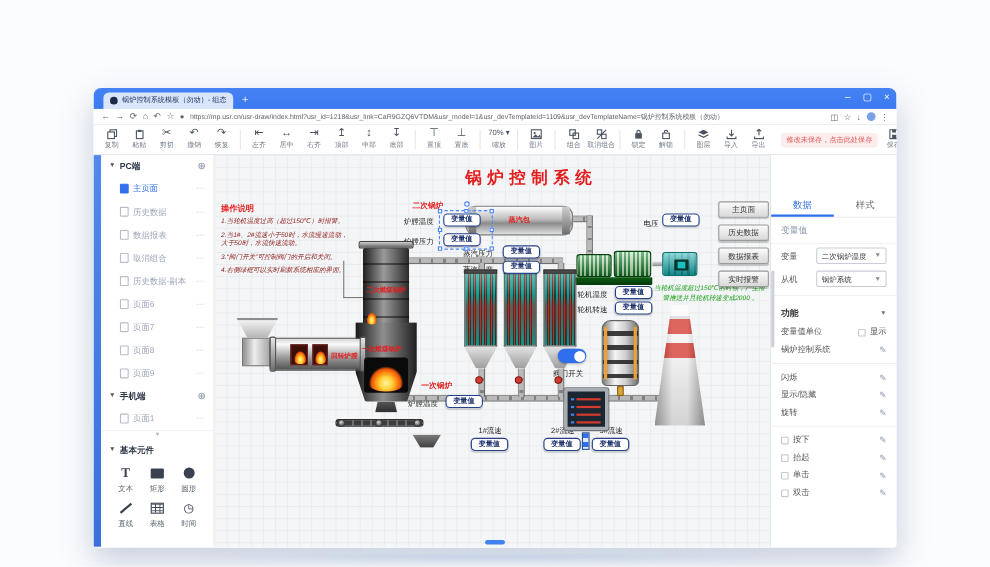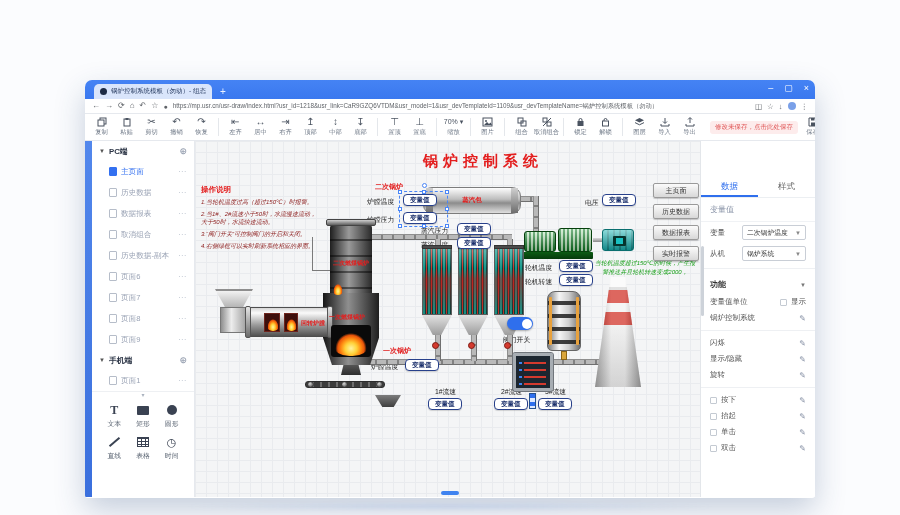--- a/index.html
+++ b/index.html
@@ -468,20 +468,24 @@
           <span class="caret">▼</span>
           <span>手机端</span>
           <span class="plus">⊕</span>
         </div>
         <div class="page-row">
           <span class="page-ic"></span>
           <span>页面1</span>
           <span class="page-dots">⋯</span>
         </div>
         <div class="collapse-handle">▾</div>
+        <div class="sec-head">
+          <span class="caret">▼</span>
+          <span>基本元件</span>
+        </div>
         <div class="elem-grid">
           <div class="elem-cell">
             <span class="ic-area">
                 <span class="ic-text">T</span>
               </span>
             <span class="elab">文本</span>
           </div>
           <div class="elem-cell">
             <span class="ic-area">
                 <span class="ic-rect"></span>

